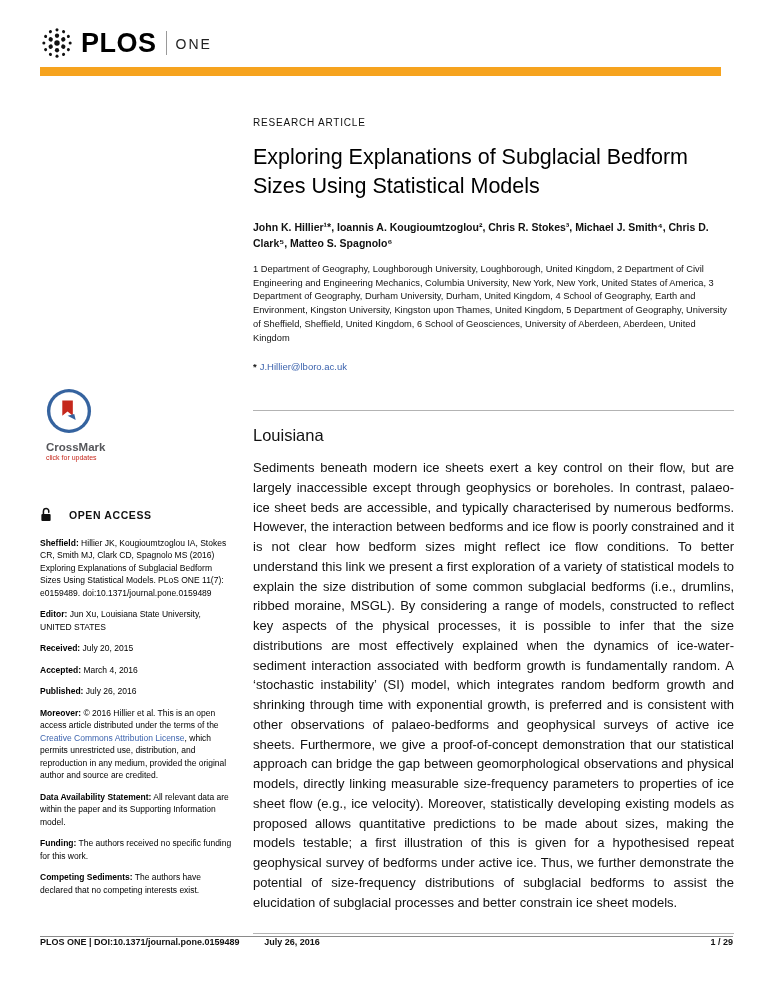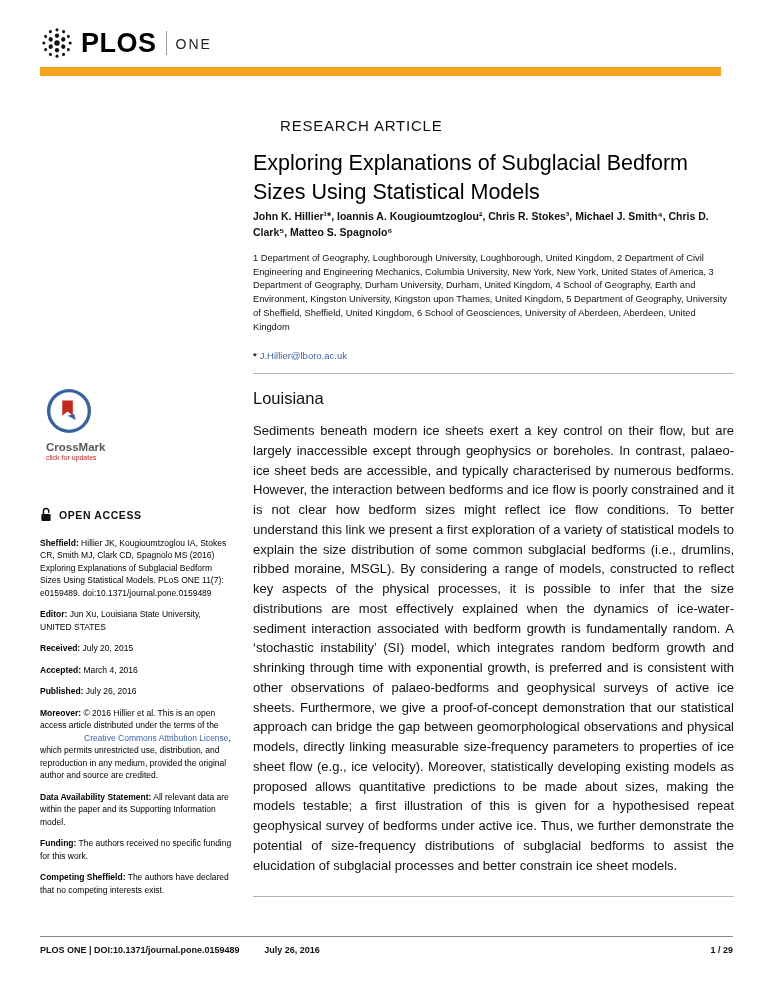--- a/index.html
+++ b/index.html
@@ -14,41 +14,41 @@
   .logo-plos { font-size: 27px; font-weight: bold; letter-spacing: 0.5px; color: #000; }
   .logo-divider { display: inline-block; width: 1px; height: 24px; background: #9a9a9a; margin: 0 9px; }
   .logo-one { font-size: 14px; font-weight: 400; letter-spacing: 2px; color: #222; padding-top: 2px; }
   .accent-bar { position: absolute; left: 0; right: 0; top: 43px; height: 9px; background: #F6A31E; }
 
   
   .sidebar { position: absolute; left: 40px; top: 388px; width: 192px; }
   .crossmark { width: 86px; margin-left: 6px; text-align: left; cursor: pointer; }
   .cm-label { font-size: 11.5px; font-weight: bold; color: #55565a; margin-top: 3px; }
   .cm-sub { font-size: 7px; color: #c5281c; margin-top: 1px; }
-  .open-access { display: flex; align-items: center; gap: 7px; margin-top: 46px; margin-bottom: 15px; }
+  .open-access { display: flex; align-items: center; gap: 17px; margin-top: 46px; margin-bottom: 15px; }
   .open-access span { font-size: 10.5px; font-weight: bold; letter-spacing: 0.6px; }
   .meta { font-size: 8.5px; line-height: 1.47; margin-bottom: 9px; color: #000; }
   .meta b { font-weight: bold; }
-  .meta .link { color: #3c63ad; cursor: pointer; margin-left: 44px; }
+  .meta .link { color: #3c63ad; cursor: pointer; }
 
   
   .main { position: absolute; left: 253px; top: 117px; width: 481px; }
-  .kicker { font-size: 15px; letter-spacing: 0.8px; color: #111; margin-bottom: 15px; margin-left: 27px; }
-  .title { font-size: 21.5px; font-weight: 400; line-height: 1.35; color: #000; margin-bottom: 1px; }
+  .kicker { font-size: 10px; letter-spacing: 0.8px; color: #111; margin-bottom: 15px; }
+  .title { font-size: 21.5px; font-weight: 400; line-height: 1.35; color: #000; margin-bottom: 18px; }
   .authors { font-size: 10.5px; font-weight: bold; line-height: 1.55; margin-bottom: 11px; }
   .affil { font-size: 9.3px; line-height: 1.5; margin-bottom: 15px; }
-  .email-line { font-size: 9.5px; margin-bottom: 12px; }
+  .email-line { font-size: 9.5px; margin-bottom: 38px; }
   .email-line .star { font-weight: bold; color: #111; margin-right: 3px; }
   .email-line .email { color: #3c63ad; text-decoration: none; cursor: pointer; }
   .rule { border: none; border-top: 1px solid #b3b3b3; height: 0; }
   .abstract-h { font-size: 16.5px; font-weight: 400; margin-top: 15px; margin-bottom: 13px; }
   .abstract { font-size: 13px; line-height: 1.52; text-align: justify; margin-bottom: 21px; }
 
   
-  .footer { position: absolute; left: 40px; right: 40px; top: 936px; border-top: 1px solid #8a8a8a; padding-top: 8px; display: flex; justify-content: space-between; font-size: 9px; font-weight: bold; gap: 8px; }
+  .footer { position: absolute; left: 40px; right: 40px; top: 936px; border-top: 1px solid #8a8a8a; display: flex; justify-content: space-between; font-size: 9px; font-weight: bold; gap: 8px; }
   .f-date { margin-left: 22px; }
 </style>
 </head>
 <body>
 
 <div class="page">
 
   <header class="masthead">
     <div class="logo">
       <svg class="logo-icon" width="34" height="34" viewBox="0 0 30 30" aria-hidden="true">
@@ -136,21 +136,21 @@
       <b>Data Availability Statement:</b>
       <span>All relevant data are within the paper and its Supporting Information model.</span>
     </p>
 
     <p class="meta">
       <b>Funding:</b>
       <span>The authors received no specific funding for this work.</span>
     </p>
 
     <p class="meta">
-      <b>Competing Sheffield:</b>
+      <b>Competing Sediments:</b>
       <span>The authors have declared that no competing interests exist.</span>
     </p>
 
   </aside>
 
   <main class="main">
     <div class="kicker">RESEARCH ARTICLE</div>
     <h1 class="title">Exploring Explanations of Subglacial Bedform Sizes Using Statistical Models</h1>
     <p class="authors">John K. Hillier¹*, Ioannis A. Kougioumtzoglou², Chris R. Stokes³, Michael J. Smith⁴, Chris D. Clark⁵, Matteo S. Spagnolo⁶</p>
     <p class="affil">1 Department of Geography, Loughborough University, Loughborough, United Kingdom, 2 Department of Civil Engineering and Engineering Mechanics, Columbia University, New York, New York, United States of America, 3 Department of Geography, Durham University, Durham, United Kingdom, 4 School of Geography, Earth and Environment, Kingston University, Kingston upon Thames, United Kingdom, 5 Department of Geography, University of Sheffield, Sheffield, United Kingdom, 6 School of Geosciences, University of Aberdeen, Aberdeen, United Kingdom</p>

